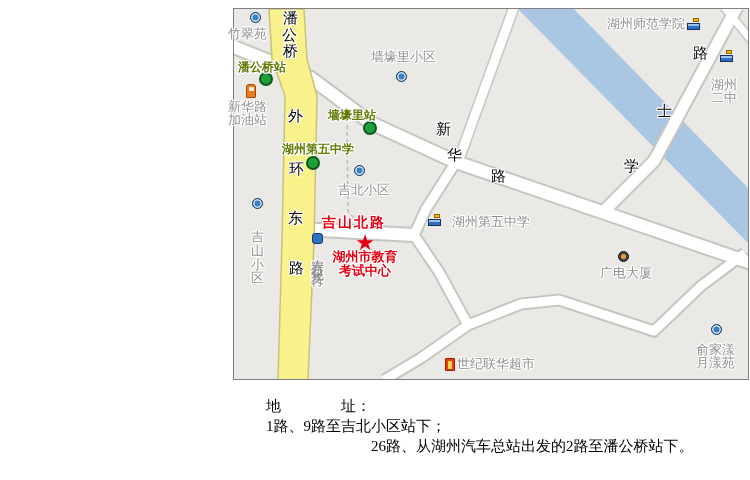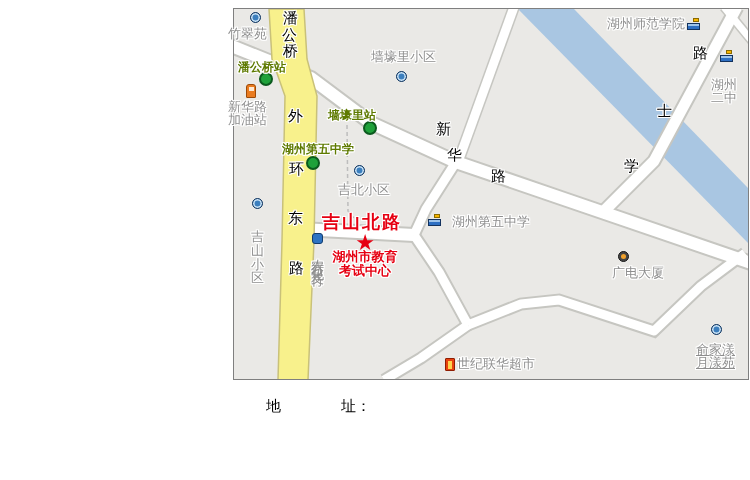--- a/index.html
+++ b/index.html
@@ -8,21 +8,21 @@
   .map{position:absolute;left:233px;top:8px;width:514px;height:370px;
        background:#eae9e6;border:1px solid #7f7f7f;overflow:hidden;}
   .map svg{position:absolute;left:0;top:0;}
   .labels{position:absolute;left:0;top:0;width:750px;height:480px;pointer-events:none;}
   .mlabel{position:absolute;white-space:nowrap;line-height:13px;}
   .halo{text-shadow:-1px 0 #fff,1px 0 #fff,0 -1px #fff,0 1px #fff,
         -1px -1px #fff,1px -1px #fff,-1px 1px #fff,1px 1px #fff;}
   .gray{color:#8e8e8e;font-size:13px;}
   .station{color:#5e7a00;font-size:12px;font-weight:bold;}
   .roadchar{color:#000;font-size:15px;line-height:15px;}
-  .redroad{color:#e60012;font-size:18px;font-weight:bold;letter-spacing:2px;}
+  .redroad{color:#e60012;font-size:14px;font-weight:bold;letter-spacing:2px;}
   .dest{color:#e60012;font-size:13px;font-weight:bold;line-height:14px;
         text-align:center;transform:translateX(-50%);}
   .v{writing-mode:vertical-rl;}
   .star{position:absolute;color:#e60012;font-size:22px;line-height:22px;transform:translate(-50%,-50%);}
   .dot{position:absolute;width:10px;height:10px;border-radius:50%;background:#1fa13a;
        border:2px solid #0b5a1e;transform:translate(-50%,-50%);}
   .mi{position:absolute;box-sizing:border-box;}
   .mi-residence{width:11px;height:11px;border-radius:50%;background:#3c7fbe;
        border:1px solid #14365e;box-shadow:inset 0 0 0 1.5px #cfe6f7;}
   .mi-school{width:13px;height:12px;}
@@ -95,25 +95,25 @@
       <div class="mlabel gray halo" style="left: 371px; top: 50px;">墙壕里小区</div>
       <div class="mi mi-residence" style="left: 354px; top: 165px;"></div>
       <div class="mlabel gray halo" style="left: 338px; top: 183px;">吉北小区</div>
       <div class="mi mi-residence" style="left: 252px; top: 198px;"></div>
       <div class="mlabel gray halo v" style="left: 251px; top: 219px; letter-spacing: 14px;">吉山小区</div>
       <div class="mi mi-bank" style="left: 312px; top: 233px;"></div>
       <div class="mlabel gray halo v" style="left: 311px; top: 249px; letter-spacing: 3px;">农行石化支行</div>
       <div class="mi mi-school" style="left: 428px; top: 214px;"></div>
       <div class="mlabel gray halo" style="left: 452px; top: 215px;">湖州第五中学</div>
       <div class="mi mi-tv" style="left: 618px; top: 251px;"></div>
-      <div class="mlabel gray halo" style="left: 600px; top: 266px; margin-left: 12px;">广电大厦</div>
+      <div class="mlabel gray halo" style="left: 600px; top: 266px;">广电大厦</div>
       <div class="mi mi-market" style="left: 445px; top: 358px;"></div>
       <div class="mlabel gray halo" style="left: 457px; top: 357px;">世纪联华超市</div>
       <div class="mi mi-residence" style="left: 711px; top: 324px;"></div>
-      <div class="mlabel gray halo" style="left: 696px; top: 343px; text-decoration: underline;">俞家漾<br>月漾苑</div>
+      <div class="mlabel gray halo" style="left: 696px; top: 343px;">俞家漾<br>月漾苑</div>
       <div class="mi mi-school" style="left: 687px; top: 18px;"></div>
       <div class="mlabel gray halo" style="left: 607px; top: 17px;">湖州师范学院</div>
       <div class="mi mi-school" style="left: 720px; top: 50px;"></div>
       <div class="mlabel gray halo" style="left: 711px; top: 78px;">湖州<br>二中</div>
       <div class="dot" style="left: 266px; top: 79px;"></div>
       <div class="mlabel station halo" style="left: 238px; top: 61px;">潘公桥站</div>
       <div class="dot" style="left: 370px; top: 128px;"></div>
       <div class="mlabel station halo" style="left: 328px; top: 109px;">墙壕里站</div>
       <div class="dot" style="left: 313px; top: 163px;"></div>
       <div class="mlabel station halo" style="left: 282px; top: 143px;">湖州第五中学</div>
@@ -136,16 +136,21 @@
     </div>
 
   <div class="caption">
     <div class="cap-row">
       <span class="cap-label">
           <span>地</span>
           <span>址：</span>
         </span>
     </div>
     <div class="cap-row">
+      <span>1路、9路至吉北小区站下；</span>
+    </div>
+    <div class="cap-row">
+      <span class="cap-label"></span>
+      <span>26路、从湖州汽车总站出发的2路至潘公桥站下。</span>
     </div>
   </div>
 
 </div>
 
 </body></html>

